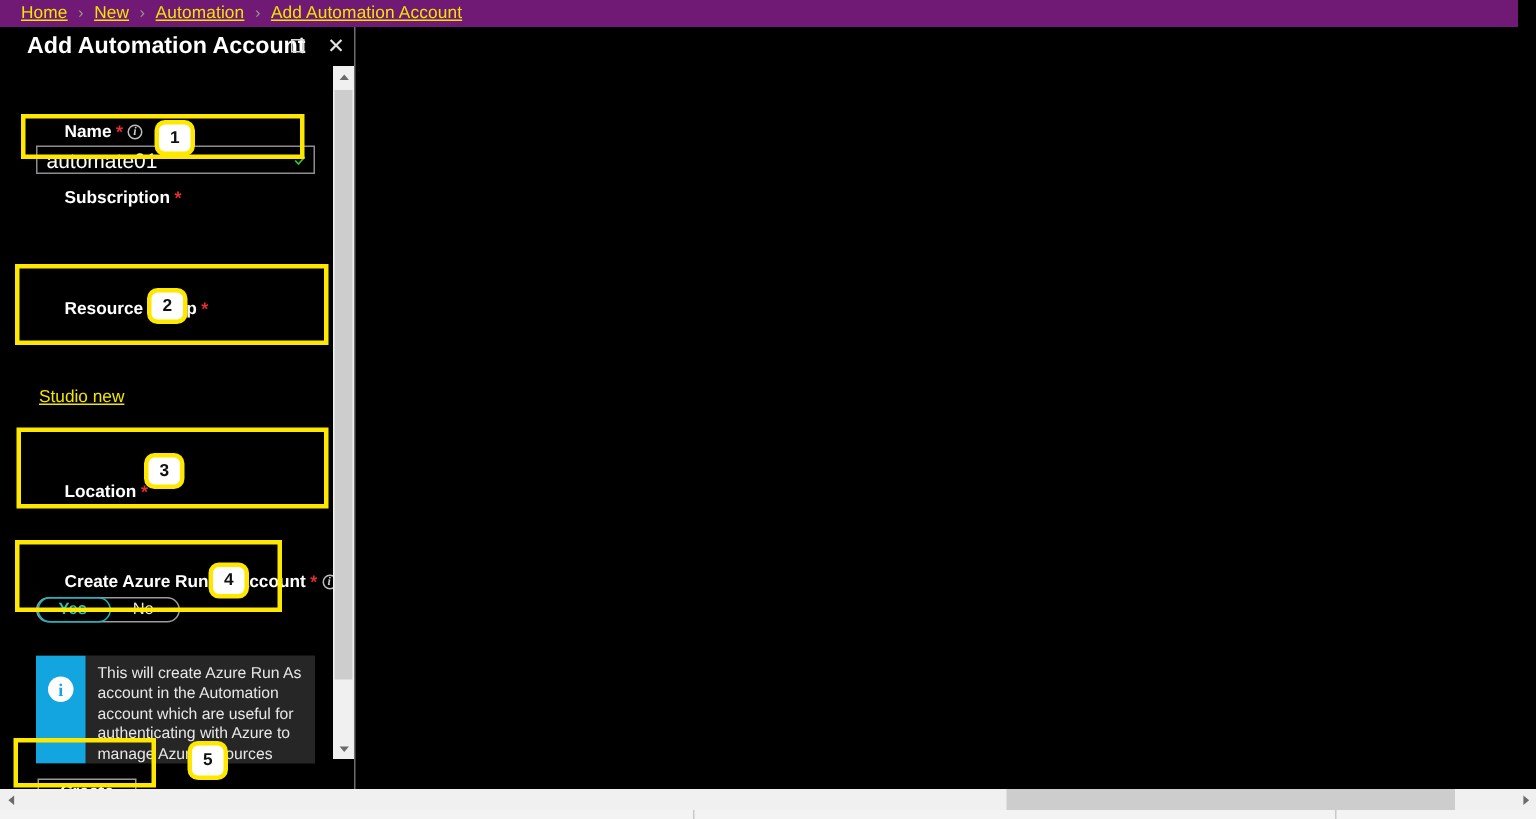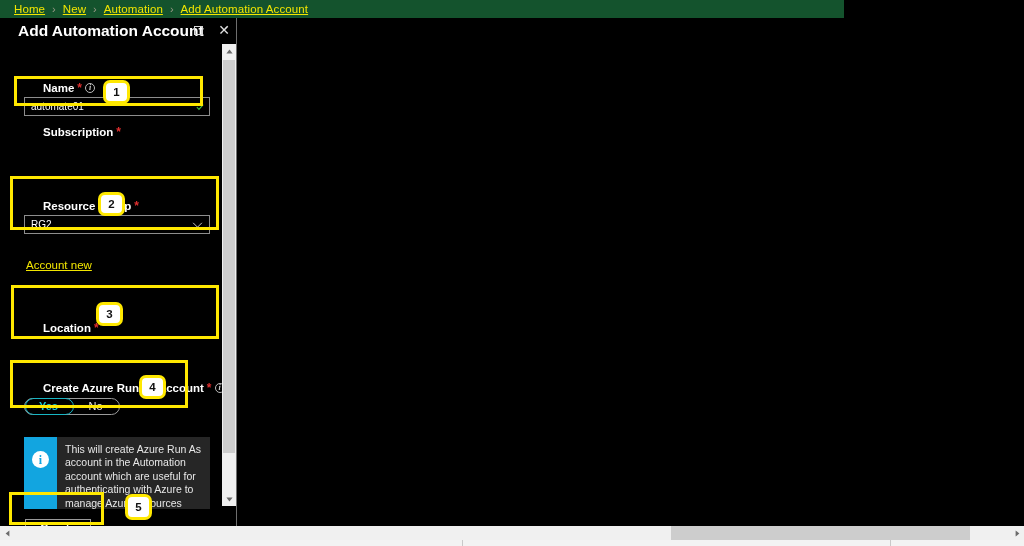--- a/index.html
+++ b/index.html
@@ -17,22 +17,22 @@
     position: relative;
     width: 1024px;
     height: 546px;
     background: #000000;
   }
 
   
   .breadcrumb {
     position: absolute;
     left: 0; top: 0;
-    width: 844px; height: 18px;
-    background: #14532d;
+    width: 1012px; height: 18px;
+    background: #701a75;
     display: flex;
     align-items: center;
     padding-left: 14px;
     box-sizing: border-box;
     text-align: right;
   }
   .crumb {
     color: #f2e600;
     font-size: 11.5px;
     text-decoration: underline;
@@ -151,21 +151,21 @@
     height: 19px;
     background: #000000;
     border: 1px solid #8d8d8d;
     box-sizing: border-box;
     display: flex;
     align-items: center;
     padding-left: 6px;
   }
   .input-value {
     color: #ffffff;
-    font-size: 10px;
+    font-size: 14px;
     white-space: nowrap;
     overflow: hidden;
   }
   .check-ok {
     position: absolute;
     right: 5px; top: 50%;
     transform: translateY(-50%);
     width: 8px; height: 8px;
   }
   .chevron {
@@ -415,29 +415,23 @@
             <span>Subscription</span>
             <span class="req-star">*</span>
           </div>
         </div>
 
         <div class="field-block" style="position:absolute; left:15px; top:138px;">
           <div class="field-label">
             <span>Resource group</span>
             <span class="req-star">*</span>
           </div>
-          <div class="select-input">
-            <span class="input-value">RG2</span>
-            <svg class="chevron" viewBox="0 0 12 8">
-              <polyline points="1,1.5 6,6.5 11,1.5" fill="none" stroke="#cfcfcf" stroke-width="1.1"></polyline>
-            </svg>
-          </div>
-        </div>
-
-        <a class="create-new-link" href="#" style="position:absolute; left:17px; top:197px;">Account new</a>
+        </div>
+
+        <a class="create-new-link" href="#" style="position:absolute; left:17px; top:197px;">Studio new</a>
 
         <div class="field-block" style="position:absolute; left:15px; top:260px;">
           <div class="field-label">
             <span>Location</span>
             <span class="req-star">*</span>
           </div>
         </div>
 
         <div class="field-block" style="position:absolute; left:15px; top:320px;">
           <div class="field-label">

